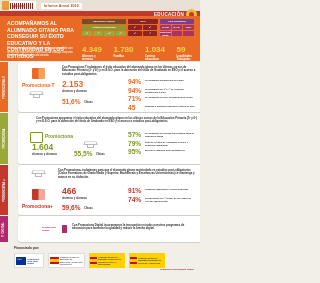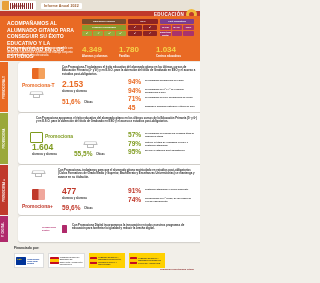--- a/index.html
+++ b/index.html
@@ -318,20 +318,24 @@
       <div class="stat-lbl">Alumnos y alumnas</div>
     </div>
     <div class="stat">
       <div class="stat-num">1.780</div>
       <div class="stat-lbl">Familias</div>
     </div>
     <div class="stat">
       <div class="stat-num">1.034</div>
       <div class="stat-lbl">Centros educativos</div>
     </div>
+    <div class="stat">
+      <div class="stat-num">59</div>
+      <div class="stat-lbl">Localidades Trabajadas</div>
+    </div>
   </div>
 </div>
 
 <div class="side-tab" id="tab1">
   <span>PROMOCIONA-T</span>
 </div>
 <div class="side-tab" id="tab2">
   <span>PROMOCIONA</span>
 </div>
 <div class="side-tab" id="tab3">
@@ -410,21 +414,21 @@
 <div class="card" id="card3">
   <div class="card-desc" style="left:40px; top:4px; width:140px;">Con Promociona+ trabajamos para que el alumnado gitano matriculado en estudios post-obligatorios (Ciclos Formativos de Grado Medio y Superior, Bachillerato y Enseñanzas Universitarias) se mantenga y avance en su titulación.</div>
 
   <div class="icon-grad" style="left:14px; top:5px;">
     <div class="cap"></div>
     <div class="base"></div>
   </div>
   <div class="icon-book" style="left:14px; top:24px;background:linear-gradient(90deg,#c0392b 0 48%, #f0a79c 52% 100%);"></div>
   <div class="brand red" style="left:4px; top:38px;">Promociona+</div>
 
-  <div class="bignum red" style="left:44px; top:22px;">477</div>
+  <div class="bignum red" style="left:44px; top:22px;">466</div>
   <div class="bignum-lbl" style="left:44px; top:32px;">alumnos y alumnas</div>
   <div class="pct-chicas red" style="left:44px; top:39px;">59,6%</div>
   <div class="pct-chicas-lbl" style="left:66px; top:42px;">Chicas</div>
 
   <div class="kpi-list" style="left:110px; top:22px;">
     <div class="kpi">
       <div class="kpi-num red">91%</div>
       <div class="kpi-txt">continúa estudiando el curso siguiente</div>
     </div>
     <div class="kpi">

